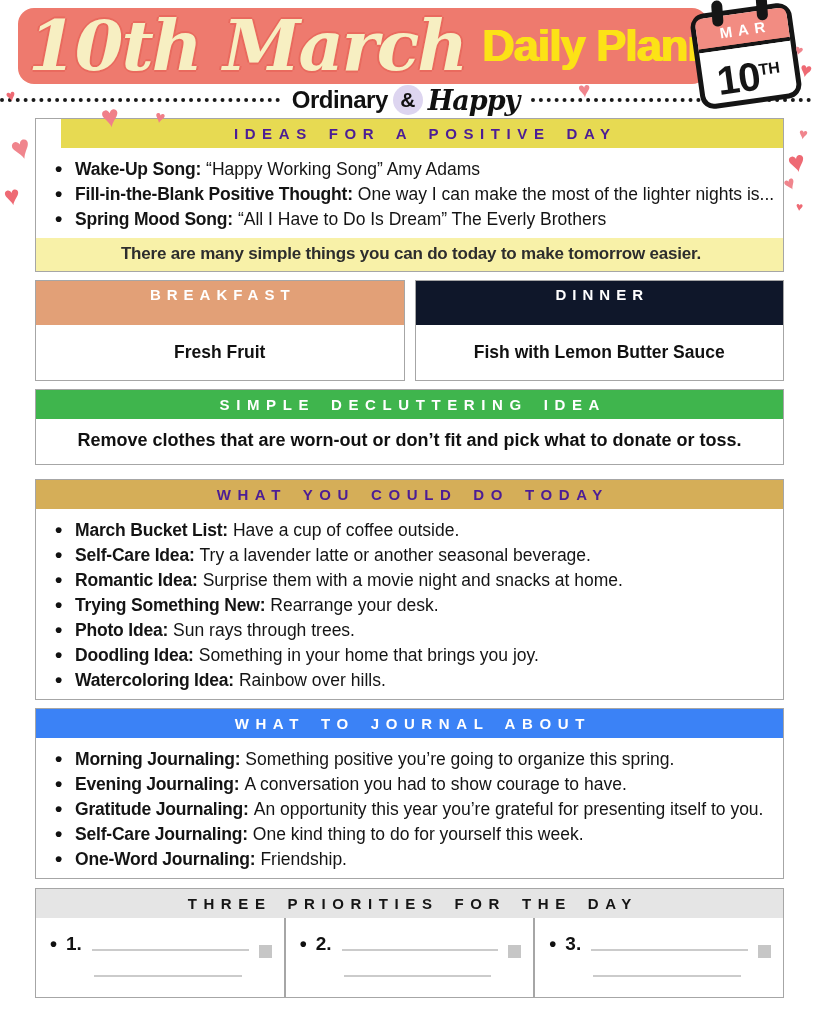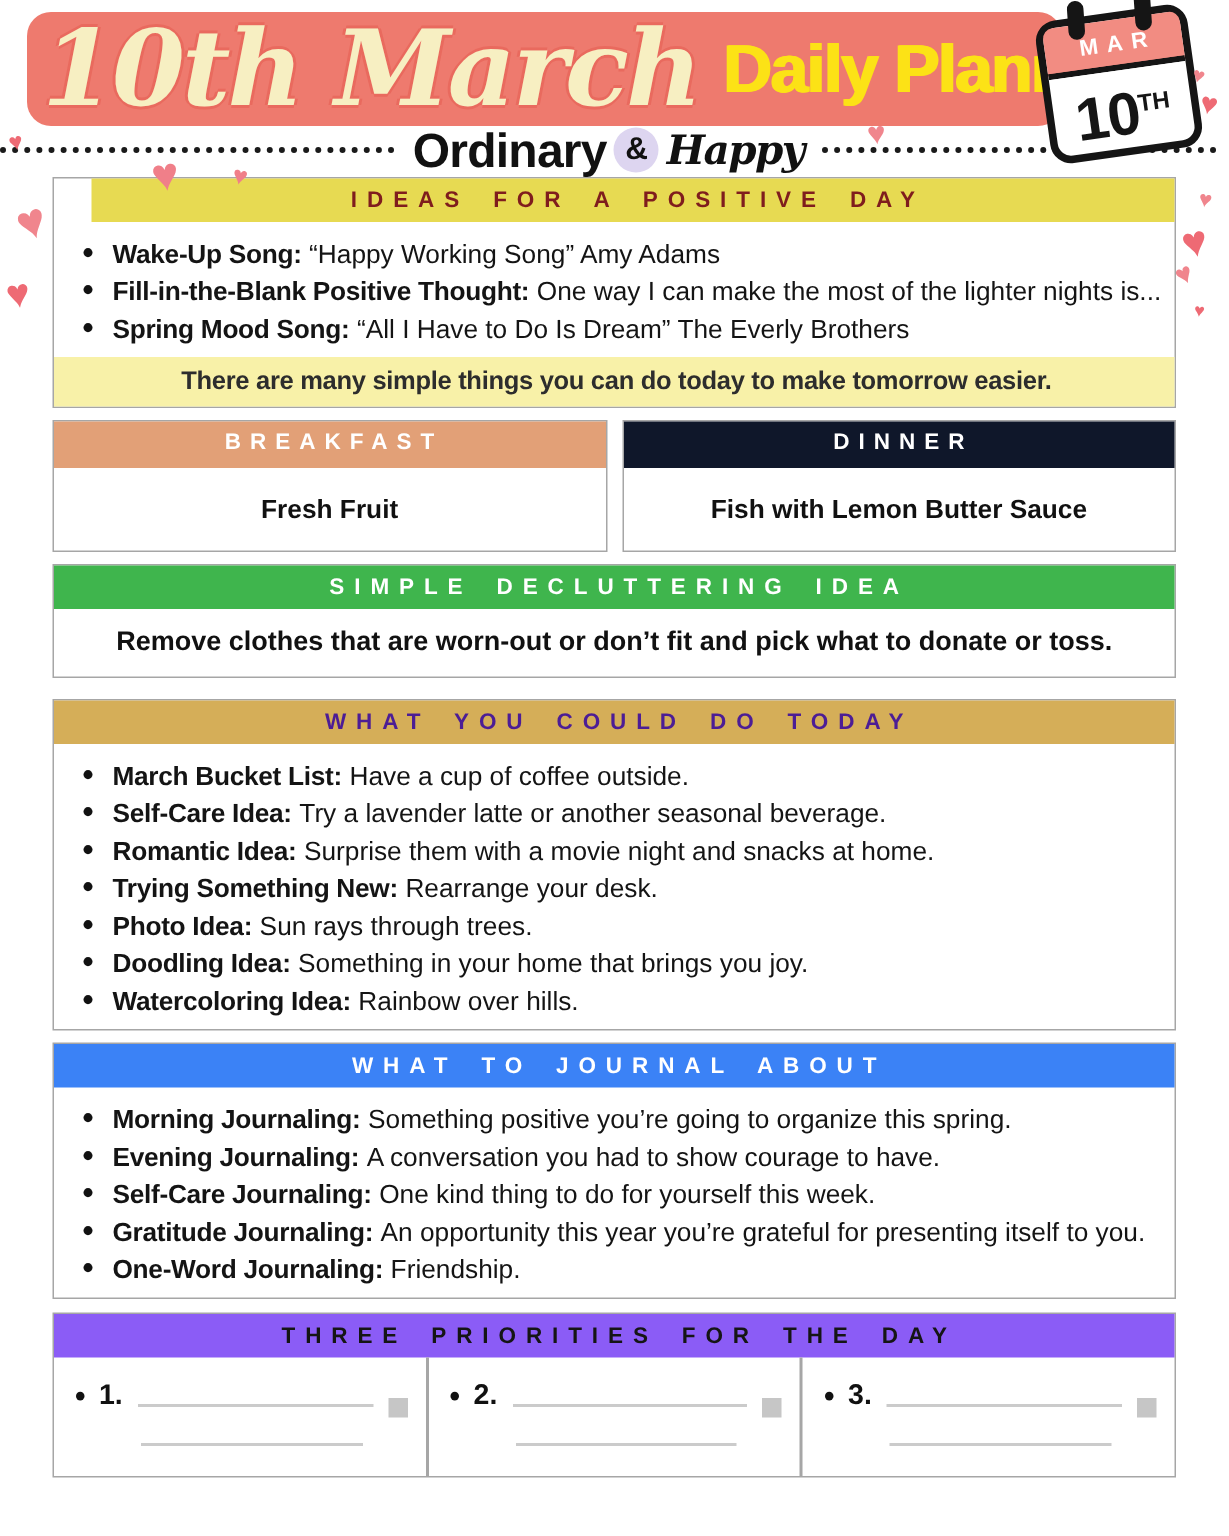--- a/index.html
+++ b/index.html
@@ -45,21 +45,21 @@
   .cal-bottom { text-align:center; line-height:50px; color:#151515; }
   .cal-day { font-size:40px; font-weight:bold; letter-spacing:-1px; }
   .cal-suffix { font-size:16px; font-weight:bold; vertical-align:14px; }
 
   .brand-row {
     position:absolute; left:0; right:8px; top:86px; height:28px;
     display:flex; align-items:center; z-index:2;
   }
   .dotline { flex:1; border-top:4px dotted #1a1a1a; height:0; }
   .brand { display:flex; align-items:center; margin:0 12px; white-space:nowrap; }
-  .brand-ordinary { font-weight:bold; font-size:32px; letter-spacing:-0.5px; }
+  .brand-ordinary { font-weight:bold; font-size:24px; letter-spacing:-0.5px; }
   .brand-amp {
     display:inline-block; width:30px; height:30px; line-height:30px; text-align:center;
     background:#ddd5f0; border-radius:50%; font-weight:bold; font-size:21px; margin:0 5px;
   }
   .brand-happy { font-family:"DejaVu Serif", serif; font-style:italic; font-weight:bold; font-size:27px; letter-spacing:-1px; }
 
   
   .heart { position:absolute; z-index:10; line-height:1; pointer-events:none; }
   .h1  { left:6px;   top:88px;  font-size:16px; color:#ee6a74; transform:rotate(-12deg); }
   .h2  { left:101px; top:101px; font-size:31px; color:#f07f89; transform:rotate(-8deg); }
@@ -74,25 +74,25 @@
   .h11 { left:784px; top:174px; font-size:19px; color:#f0858d; transform:rotate(-25deg); }
   .h12 { left:796px; top:201px; font-size:12px; color:#ee6a74; transform:rotate(6deg); }
 
   
   .box { border:1.5px solid #a6a6a6; background:#fff; margin-bottom:8px; }
   .sec-header {
     text-align:center; font-weight:bold; font-size:15px;
     letter-spacing:0.44em; text-indent:0.44em; word-spacing:0.35em;
     height:29px; line-height:29px;
   }
-  .bg-yellow { background:#e7da52; color:#7f1d1d;margin-left:25px; }
+  .bg-yellow { background:#e7da52; color:#4c1d95;margin-left:25px; }
   .bg-green  { background:#3fb54d; color:#fff; }
   .bg-gold   { background:#d5ae58; color:#4c1d95; }
   .bg-coral  { background:#3b82f6; color:#fff; }
-  .bg-pale   { background:#8b5cf6; color:#151515; }
+  .bg-pale   { background:#e5e5e5; color:#151515; }
 
   ul.list { list-style:none; padding:9px 8px 6px 16px; }
   ul.list li {
     position:relative; padding-left:23px; font-size:17.5px; line-height:25px; color:#141414;
   }
   ul.list li::before {
     content:"\2022"; position:absolute; left:3px; top:-1px; font-size:21px; font-weight:bold; color:#111;
   }
   ul.list b { padding-right:5px; letter-spacing:-0.2px; }
   .list-today { padding:21px 8px 13px 16px; }
@@ -103,21 +103,21 @@
   .sec-footer {
     background:#f8f1a8; text-align:center; font-weight:bold; font-size:17px;
     color:#2d2d2d; padding:6px 1px 7px 4px; letter-spacing:-0.2px;
   }
 
   
   .meals { display:flex; gap:10px; margin-bottom:8px; }
   .meal { flex:1; border:1.5px solid #a6a6a6; background:#fff; }
   .meal-header {
     text-align:center; color:#fff; font-weight:bold; font-size:15px;
-    letter-spacing:0.4em; text-indent:0.4em; height:31px; line-height:28px;
+    letter-spacing:0.4em; text-indent:0.4em; height:44px; line-height:28px;
   }
   .mh-breakfast { background:#e2a077; }
   .mh-lunch     { background:#f287a3; }
   .mh-dinner    { background:#0f172a; }
   .meal-body {
     min-height:55px; display:flex; align-items:center; justify-content:center;
     text-align:center; font-weight:bold; font-size:17.5px; line-height:23px; padding:3px 10px;
   }
 
   .declutter-body {
@@ -214,22 +214,22 @@
       <li><b>Doodling Idea:</b><span>Something in your home that brings you joy.</span></li>
       <li><b>Watercoloring Idea:</b><span>Rainbow over hills.</span></li>
     </ul>
   </section>
 
   <section class="box box-journal">
     <div class="sec-header bg-coral">WHAT TO JOURNAL ABOUT</div>
     <ul class="list list-journal">
       <li><b>Morning Journaling:</b><span>Something positive you’re going to organize this spring.</span></li>
       <li><b>Evening Journaling:</b><span>A conversation you had to show courage to have.</span></li>
+      <li><b>Gratitude Journaling:</b><span>An opportunity this year you’re grateful for presenting itself to you.</span></li>
       <li><b>Self-Care Journaling:</b><span>One kind thing to do for yourself this week.</span></li>
-      <li><b>Gratitude Journaling:</b><span>An opportunity this year you’re grateful for presenting itself to you.</span></li>
       <li><b>One-Word Journaling:</b><span>Friendship.</span></li>
     </ul>
   </section>
 
   <section class="box">
     <div class="sec-header bg-pale">THREE PRIORITIES FOR THE DAY</div>
     <div class="pri-body">
       <div class="pri-cell">
         <div class="pri-line1">
           <span class="pri-bullet">•</span>

